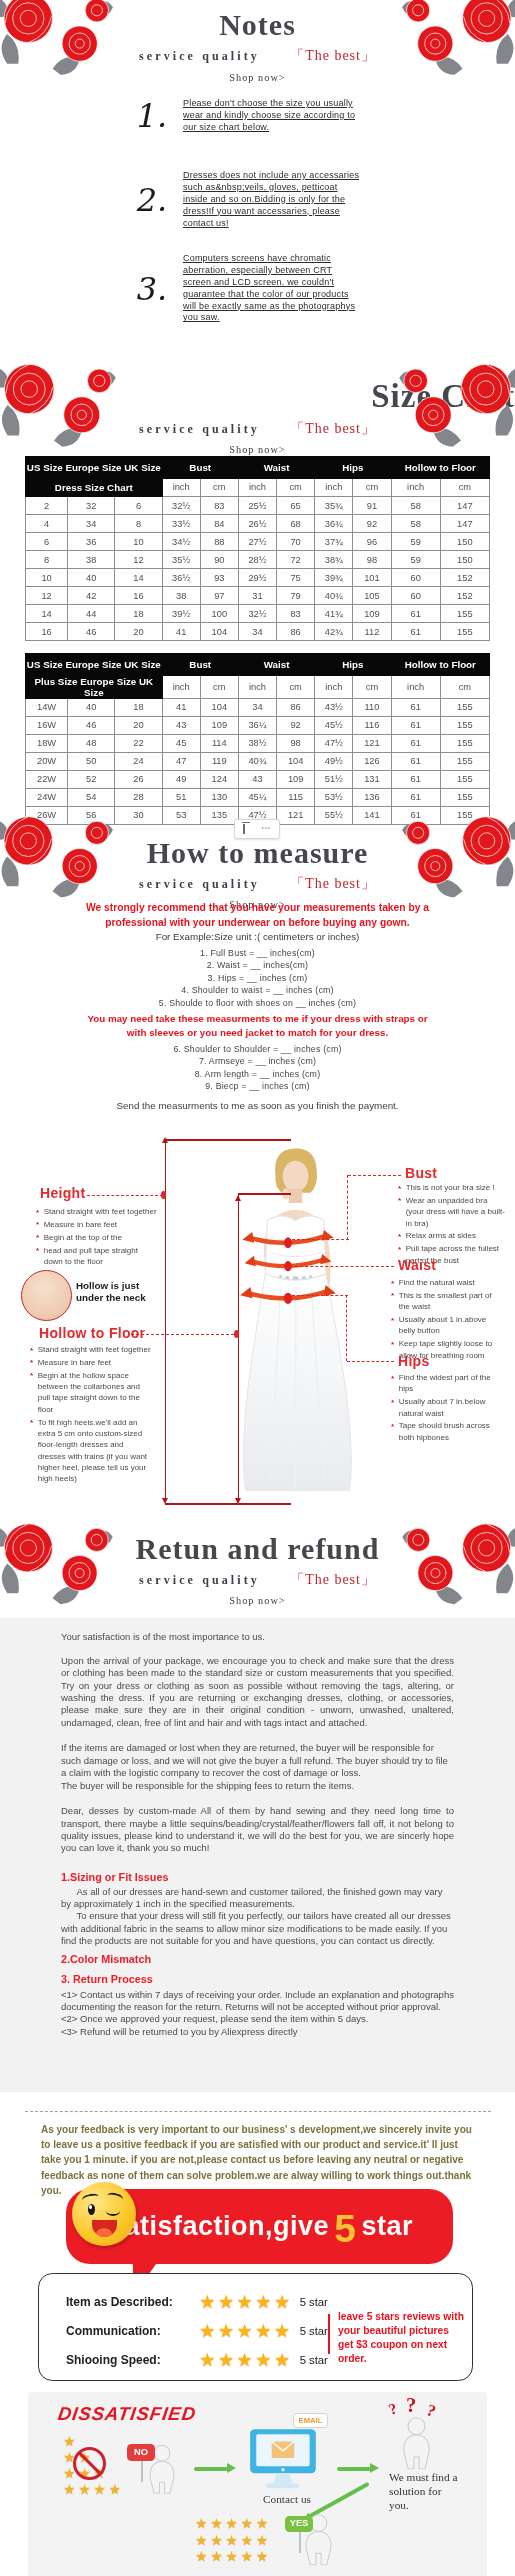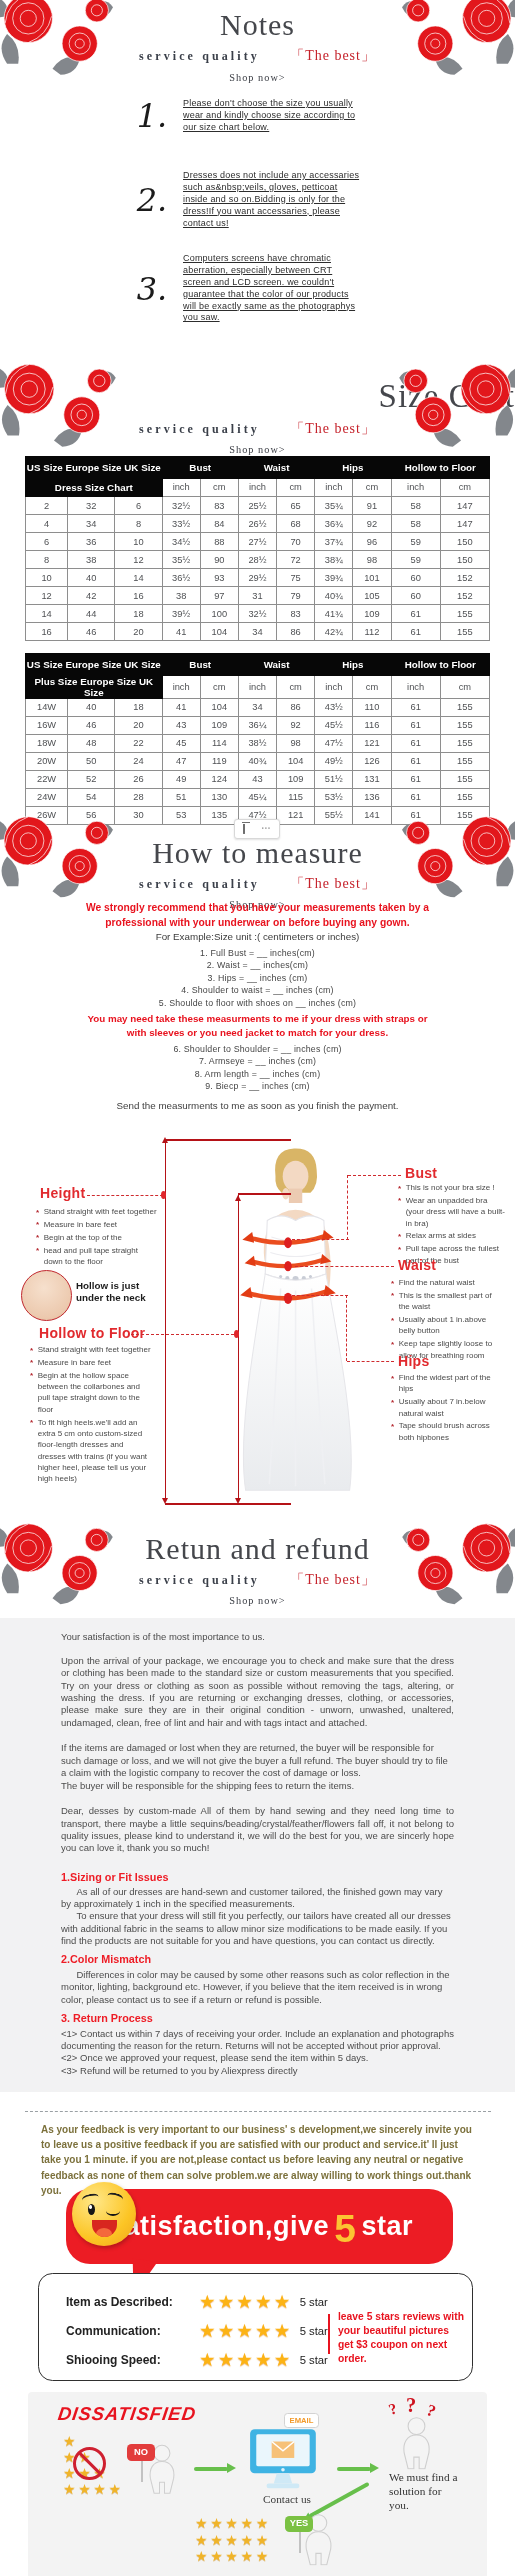--- a/index.html
+++ b/index.html
@@ -1,20 +1,20 @@
 <!DOCTYPE html>
 <html style="font-size:8.2px"><head>
 <meta charset="utf-8">
 <style>
   html,body{margin:0;padding:0;background:#fff;}
   #page{position:relative;width:515px;height:2681px;margin:0 auto;background:#fff;overflow:hidden;font-family:"Liberation Sans",sans-serif;}
 
   
   .banner{position:absolute;left:0;width:515px;text-align:center;}
-  .banner .btitle{font-family:"Liberation Serif",serif;color:#45474c;letter-spacing:1px;font-weight:400;}
+  .banner .btitle{font-family:"Liberation Serif",serif;color:#45474c;letter-spacing:1px;font-weight:700;}
   .subrow{margin-top:5.2px;}
   .sq{font-family:"Liberation Serif",serif;font-weight:bold;letter-spacing:3.1px;color:#3a3f49;font-size:12px;vertical-align:middle;}
   .best{font-family:"Liberation Serif",serif;color:#c5212a;font-size:14px;letter-spacing:1px;margin-left:28px;vertical-align:middle;}
   .shop{font-family:"Liberation Serif",serif;color:#393c43;font-size:10.3px;letter-spacing:1px;margin-top:6.2px;display:inline-block;cursor:pointer;}
   .rose{position:absolute;pointer-events:none;}
   .rose.flip{transform:scaleX(-1);}
 
   
   .note{position:absolute;left:121px;width:278px;display:flex;align-items:center;}
   .note-num{font-family:"DejaVu Serif",serif;font-style:italic;font-size:32px;color:#1b1b1b;width:62px;text-align:center;flex:none;}
@@ -622,21 +622,20 @@
     <div class="inner">
       <p style="margin-top:13.4px;">Your satisfaction is of the most importance to us.</p>
       <p class="jst" style="margin-top:11.3px;">Upon the arrival of your package, we encourage you to check and make sure that the dress or clothing has been made to the standard size or custom measurements that you specified. Try on your dress or clothing as soon as possible without removing the tags, altering, or washing the dress. If you are returning or exchanging dresses, clothing, or accessories, please make sure they are in their original condition - unworn, unwashed, unaltered, undamaged, clean, free of lint and hair and with tags intact and attached.</p>
       <p style="margin-top:13.4px;">If the items are damaged or lost when they are returned, the buyer will be responsible for such damage or loss, and we will not give the buyer a full refund. The buyer should try to file a claim with the logistic company to recover the cost of damage or loss.</p>
       <p>The buyer will be responsible for the shipping fees to return the items.</p>
       <p class="jst" style="margin-top:13.4px;">Dear, desses by custom-made All of them by hand sewing and they need long time to transport, there maybe a little sequins/beading/crystal/feather/flowers fall off, it not belong to quality issues, please kind to understand it, we will do the best for you, we are sincerly hope you can love it, thank you so much!</p>
       <h4 style="margin-top:15.5px;">1.Sizing or Fit Issues</h4>
       <p class="ind" style="margin-top:1px;">As all of our dresses are hand-sewn and customer tailored, the finished gown may vary by approximately 1 inch in the specified measurements.</p>
       <p class="ind">To ensure that your dress will still fit you perfectly, our tailors have created all our dresses with additional fabric in the seams to allow minor size modifications to be made easily. If you find the products are not suitable for you and have questions, you can contact us directly.</p>
       <h4 style="margin-top:5.2px;">2.Color Mismatch</h4>
-      <p class="ind" style="margin-top:2.1px;">Differences in color may be caused by some other reasons such as color reflection in the monitor, lighting, background etc. However, if you believe that the item received is in wrong color, please contact us to see if a return or refund is possible.</p>
       <h4 style="margin-top:5.2px;">3. Return Process</h4>
       <p style="margin-top:2.1px;">&lt;1&gt; Contact us within 7 days of receiving your order. Include an explanation and photographs    documenting the reason for the return. Returns will not be accepted without prior approval.</p>
       <p>&lt;2&gt; Once we approved your request, please send the item within 5 days.</p>
       <p>&lt;3&gt; Refund will be returned to you by Aliexpress directly</p>
     </div>
   </div>
 
   <div class="divider"></div>
   <div class="olive">As your feedback is very important to our business' s  development,we sincerely invite you to leave us a positive feedback if you are satisfied with our product and service.it' ll just take you 1 minute. if you are not,please contact us before leaving any neutral or negative feedback as none of them can solve problem.we are alway willing to work things out.thank you.</div>
 
@@ -700,21 +699,21 @@
 
     <svg style="position:absolute;left:218px;top:32px;width:77px;height:72px;" viewBox="0 0 150 140">
       <rect x="8" y="10" width="128" height="86" rx="9" fill="#3fb3e3"></rect>
       <rect x="20" y="20" width="104" height="62" rx="3" fill="#eaf6fc"></rect>
       <rect x="50" y="34" width="44" height="32" fill="#f6c178"></rect>
       <path d="M50,34 L72,52 L94,34" stroke="#fff" stroke-width="3" fill="none"></path>
       <circle cx="72" cy="89" r="3.5" fill="#dff2fb"></circle>
       <path d="M60,96 L84,96 L90,116 L54,116 Z" fill="#cfe9f6"></path>
       <rect x="40" y="116" width="64" height="9" rx="4.5" fill="#cfe9f6"></rect>
     </svg>
-    <div class="email-bubble" style="left:256px;top:20.6px;width:33px;height:13.4px;">
+    <div class="email-bubble" style="left:265px;top:20.6px;width:33px;height:13.4px;">
       <span>EMAIL</span>
     </div>
     <div class="contact" style="left:223px;top:101px;width:72px;text-align:center;">Contact us</div>
 
     <div class="garrow" style="left:309px;top:75px;width:34px;"></div>
 
     <span class="qmark" style="left:361px;top:8.2px;font-size:15.5px;transform:rotate(-18deg);">?</span>
     <span class="qmark" style="left:378px;top:2.1px;font-size:20.6px;">?</span>
     <span class="qmark" style="left:399px;top:9.3px;font-size:16.5px;transform:rotate(20deg);">?</span>
     <svg style="position:absolute;left:365px;top:24px;width:47px;height:54px;" viewBox="0 0 92 104" width="47" height="54">

